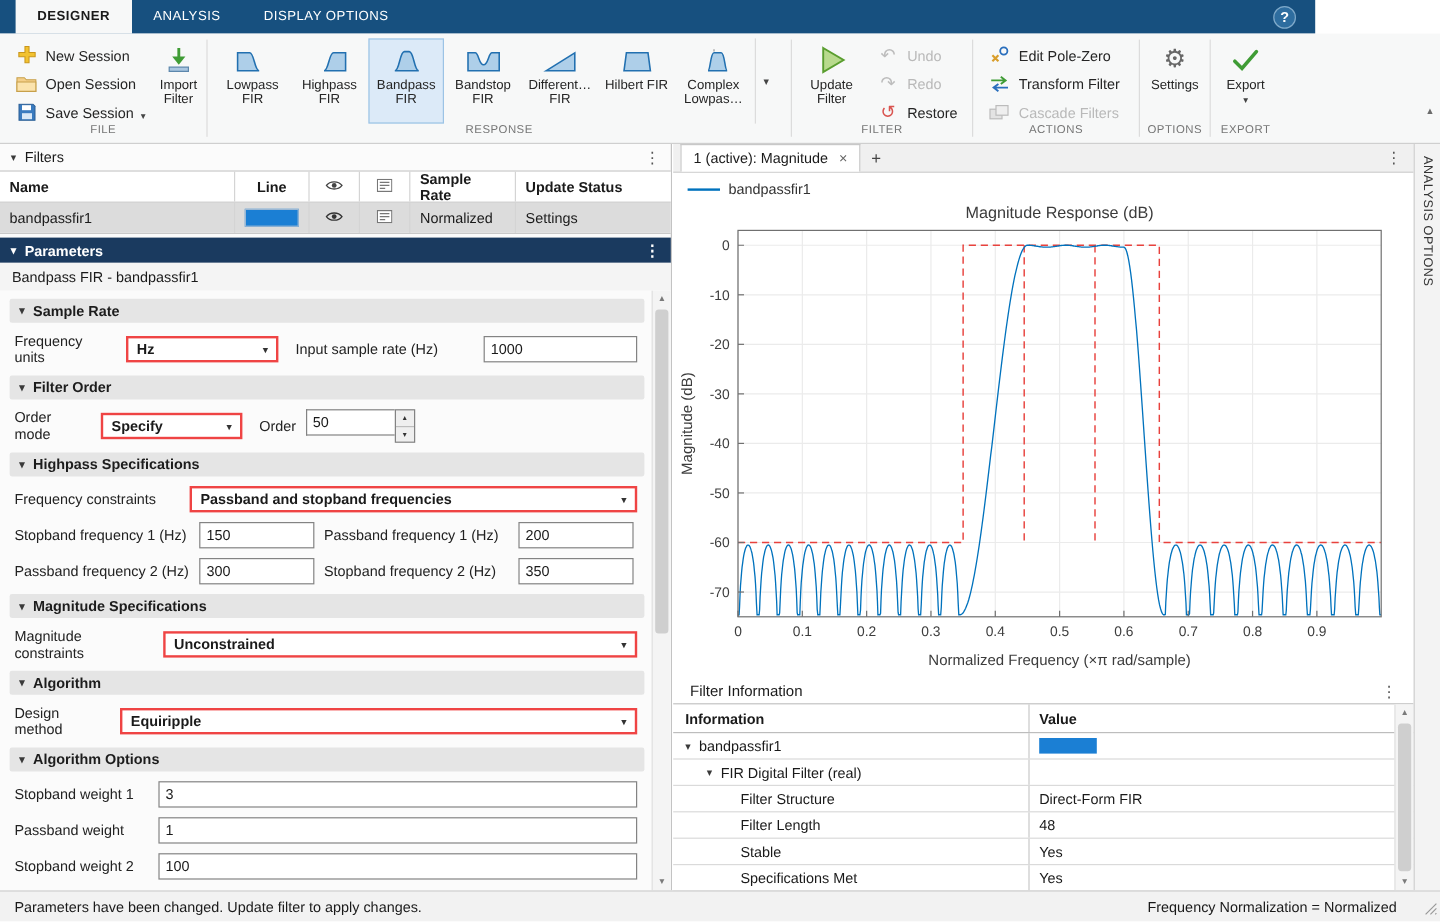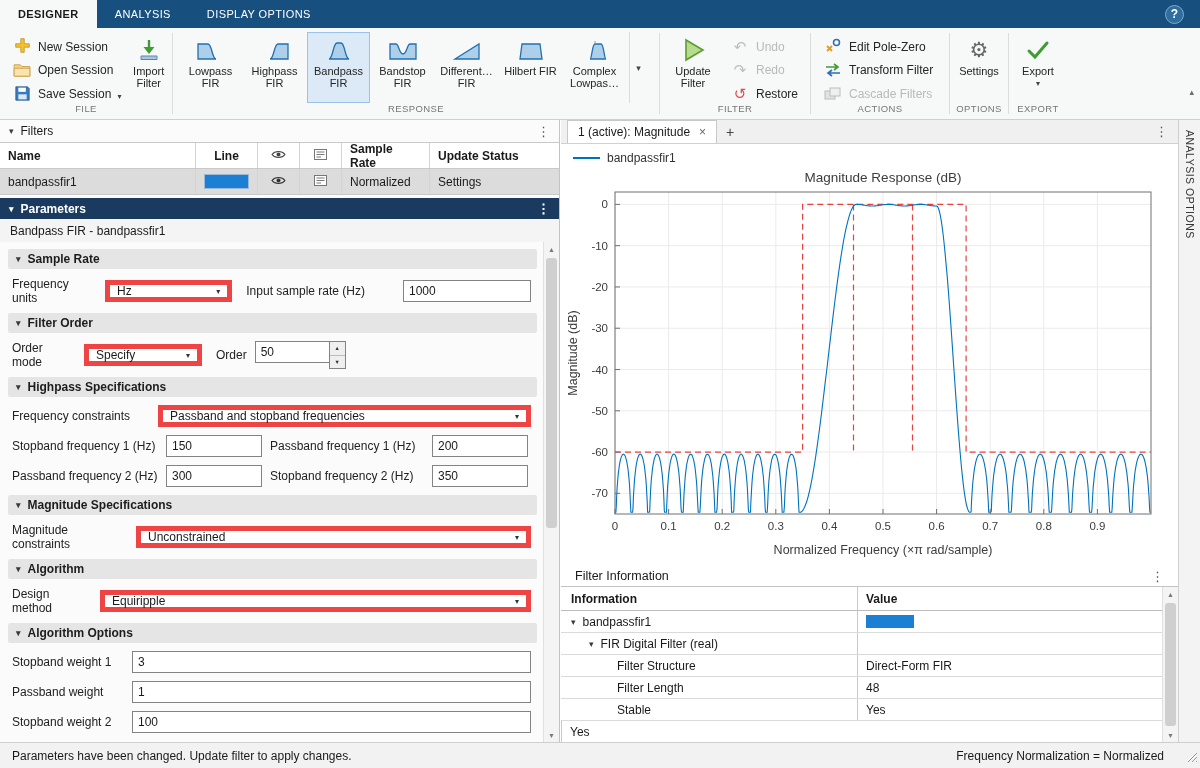--- a/index.html
+++ b/index.html
@@ -1,20 +1,20 @@
 <!DOCTYPE html>
 <html><head>
 <meta charset="utf-8">
 <style>
   * { margin:0; padding:0; box-sizing:border-box; }
   html,body { width:1200px; height:768px; overflow:hidden; }
   body { font-family:"Liberation Sans",sans-serif; font-size:12px; color:#1a1a1a; background:#fff; position:relative; }
 
   
-  .topbar { position:absolute; left:0; top:0; width:1200px; height:28px; background:#17507f; display:flex; align-items:stretch; }
+  .topbar { position:absolute; left:0; top:0; width:1096px; height:28px; background:#17507f; display:flex; align-items:stretch;padding-left:13px; }
   .topbar .tab { padding:0 18px; display:flex; align-items:center; color:#fff; font-size:11px; letter-spacing:.4px; cursor:default; }
   .topbar .tab.active { background:#f7f8f8; color:#1a1a1a; font-weight:bold; }
   .help-btn { margin-left:auto; margin-right:16px; align-self:center; width:19px; height:19px; border-radius:50%; background:#2e6d9f; border:1px solid #7fa9c9; color:#fff; display:flex; align-items:center; justify-content:center; font-size:12px; font-weight:bold; }
 
   
   .ribbon { position:absolute; top:28px; left:0; width:1200px; height:92px; background:#f7f8f8; border-bottom:1px solid #cfcfcf; display:flex; }
   .rsec { display:flex; flex-direction:column; }
   .rsec-content { flex:1; display:flex; align-items:stretch; padding:4px 6px 0; gap:4px; }
   .rsec-label { height:16px; text-align:center; font-size:9.5px; color:#767676; letter-spacing:.4px; }
   .vsep { width:1px; background:#dcdcdc; margin:5px 0; }
@@ -48,21 +48,21 @@
   .swatch { width:46px; height:15px; border:1px solid #9bb8d4; }
   .params-hdr { height:21px; margin-top:3px; background:#1a3a5f; color:#fff; display:flex; align-items:center; gap:7px; padding:0 9px; font-weight:bold; }
   .params-hdr .tri, .params-hdr .kebab { color:#fff; }
   .params-sub { height:25px; display:flex; align-items:center; padding:0 10px; background:#f4f4f4; border-bottom:1px solid #e6e6e6; }
   .params-body { position:absolute; left:0; top:122px; right:0; bottom:0; background:#fbfbfb; overflow:hidden; }
   .params-scroll { position:absolute; left:0; top:0; right:16px; bottom:0; }
   .secbar { height:20px; background:#e5e5e5; border-radius:2px; margin:7px 6px 4px 8px; display:flex; align-items:center; gap:7px; padding:0 8px; font-weight:bold; color:#1c1c1c; }
   .prow { display:flex; align-items:center; gap:8px; margin:8px 12px; }
   .plabel { color:#222; flex-shrink:0; }
   .tbx { height:22px; border:1px solid #838383; background:#fff; padding:0 5px; font:inherit; color:#1a1a1a; }
-  .sel { height:22px; border:5px solid #ef4444; background:#fff; display:flex; align-items:center; justify-content:space-between; gap:6px; padding:0 7px; }
+  .sel { height:22px; border:2px solid #ef4444; background:#fff; display:flex; align-items:center; justify-content:space-between; gap:6px; padding:0 7px;font-weight:bold; }
   .sel .arr { font-size:8px; color:#333; }
   .pgrid { display:grid; grid-template-columns:146px 96px 154px 96px; column-gap:8px; row-gap:8px; margin:8px 12px; align-items:center; }
   .spin { display:flex; height:28px; }
   .spin .tbx { width:74px; border-right:none; }
   .spin-btns { width:17px; display:flex; flex-direction:column; border:1px solid #838383; background:#efefef; }
   .spin-btns .sb { flex:1; font-size:6.5px; color:#333; display:flex; align-items:center; justify-content:center; }
   .spin-btns .sb:first-child { border-bottom:1px solid #bdbdbd; }
 
   
   .vscroll { position:absolute; background:#f4f4f4; border-left:1px solid #e0e0e0; width:16px; }
@@ -609,20 +609,23 @@
           </div>
         <div class="fi-c2">48</div>
       </div>
       <div class="fi-row">
         <div class="fi-c1 ind2">
             <span>Stable</span>
           </div>
         <div class="fi-c2">Yes</div>
       </div>
       <div class="fi-row">
+        <div class="fi-c1 ind2">
+            <span>Specifications Met</span>
+          </div>
         <div class="fi-c2">Yes</div>
       </div>
       <div class="vscroll fi-scroll">
         <div class="varrow up">▲</div>
         <div class="vthumb" style="top:16px;bottom:16px"></div>
         <div class="varrow down">▼</div>
       </div>
     </div>
   </div>
 

